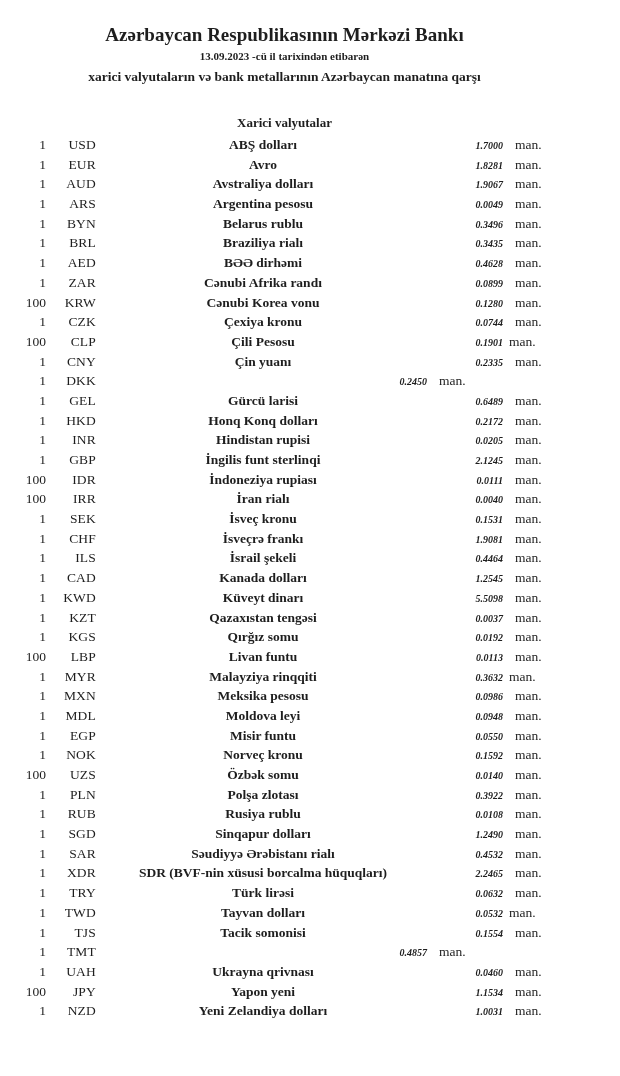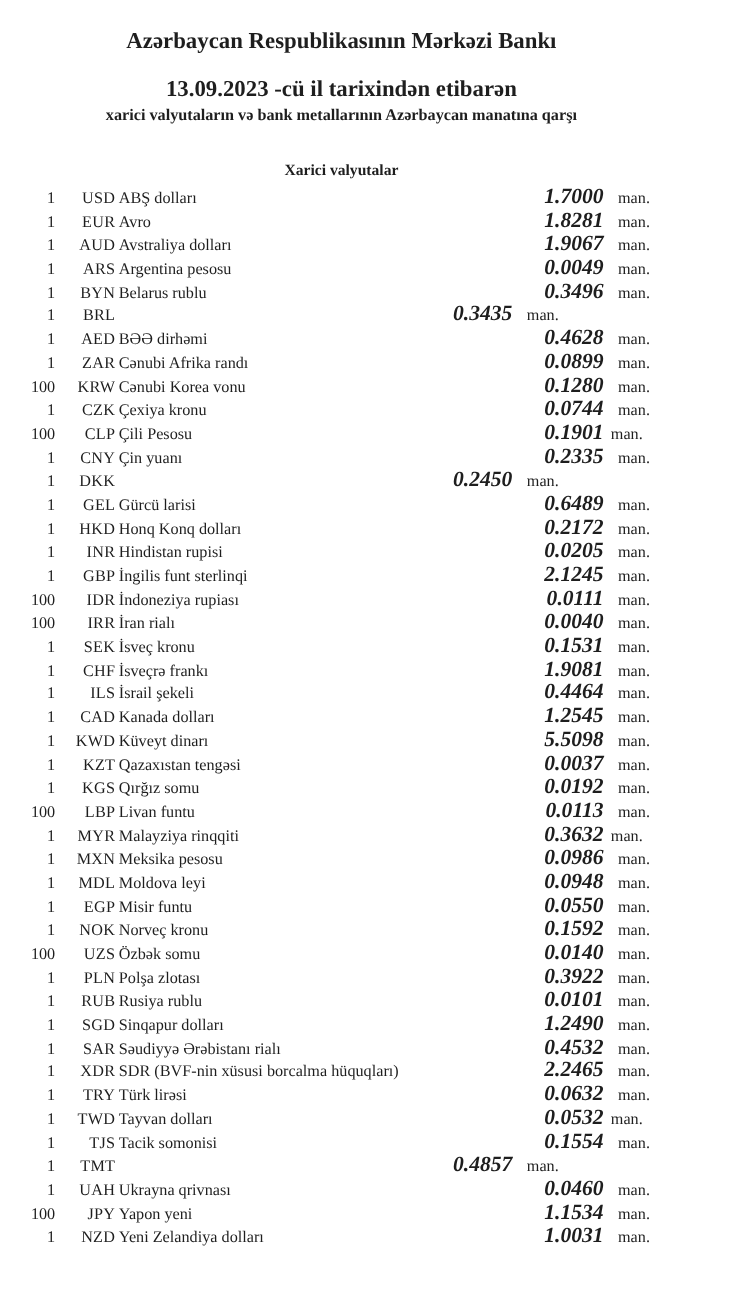--- a/index.html
+++ b/index.html
@@ -7,42 +7,42 @@
   body {
     width: 620px; height: 1076px;
     font-family: "Liberation Serif", "DejaVu Serif", serif;
     color: #1e1e1e;
     overflow: hidden;
   }
   .page { width: 569px; height: 1076px; padding-top: 23px; }
 
   .header { text-align: center; }
   .bank-name  { font-size: 19px; font-weight: bold; line-height: 23px; }
-  .date-line  { font-size: 19px; font-weight: bold; line-height: 18px; margin-top: 20px; }
+  .date-line  { font-size: 11px; font-weight: bold; line-height: 18px; margin-top: 1px; }
   .subtitle   { font-size: 13.5px; font-weight: bold; line-height: 18px; margin-top: 3px; }
   .bulletin-title { font-size: 14px; font-weight: bold; line-height: 19px; margin-top: 5px; letter-spacing: 0.3px; }
 
   .section-title {
     text-align: center; font-size: 13px; font-weight: bold;
     margin-top: 28px; line-height: 18px;
   }
 
   .rates-table { margin-top: 3px; padding-right: 16px; }
   .row {
     display: grid;
     grid-template-columns: 48px 48px 1fr 76px 50px;
     align-items: baseline;
     height: 19.7px;
     line-height: 19.7px;
     font-size: 13.5px;
   }
   .qty  { text-align: right; padding-right: 2px; }
   .code { text-align: right; letter-spacing: 0.2px; }
-  .name { text-align: left; padding-left: 3px; }
-  .rate { text-align: right; font-weight: bold; font-style: italic; font-size: 18px; }
+  .name { text-align: center; padding-left: 3px; font-weight: bold; }
+  .rate { text-align: right; font-weight: bold; font-style: italic; font-size: 10px; }
   .unit { text-align: left; padding-left: 12px; }
   .row.tight .unit { padding-left: 6px; }
 </style>
 </head>
 <body>
 
 <div class="page">
   <div class="header">
     <div class="bank-name">Azərbaycan Respublikasının Mərkəzi Bankı</div>
     <div class="date-line">13.09.2023 -cü il tarixindən etibarən</div>
@@ -88,20 +88,21 @@
     <span class="qty">1</span>
     <span class="code">BYN</span>
     <span class="name">Belarus rublu</span>
     <span class="rate">0.3496</span>
     <span class="unit">man.</span>
   </div>
 
   <div class="row">
     <span class="qty">1</span>
     <span class="code">BRL</span>
+    <span class="name">Braziliya rialı</span>
     <span class="rate">0.3435</span>
     <span class="unit">man.</span>
   </div>
 
   <div class="row">
     <span class="qty">1</span>
     <span class="code">AED</span>
     <span class="name">BƏƏ dirhəmi</span>
     <span class="rate">0.4628</span>
     <span class="unit">man.</span>
@@ -319,21 +320,21 @@
     <span class="code">PLN</span>
     <span class="name">Polşa zlotası</span>
     <span class="rate">0.3922</span>
     <span class="unit">man.</span>
   </div>
 
   <div class="row">
     <span class="qty">1</span>
     <span class="code">RUB</span>
     <span class="name">Rusiya rublu</span>
-    <span class="rate">0.0101</span>
+    <span class="rate">0.0108</span>
     <span class="unit">man.</span>
   </div>
 
   <div class="row">
     <span class="qty">1</span>
     <span class="code">SGD</span>
     <span class="name">Sinqapur dolları</span>
     <span class="rate">1.2490</span>
     <span class="unit">man.</span>
   </div>

